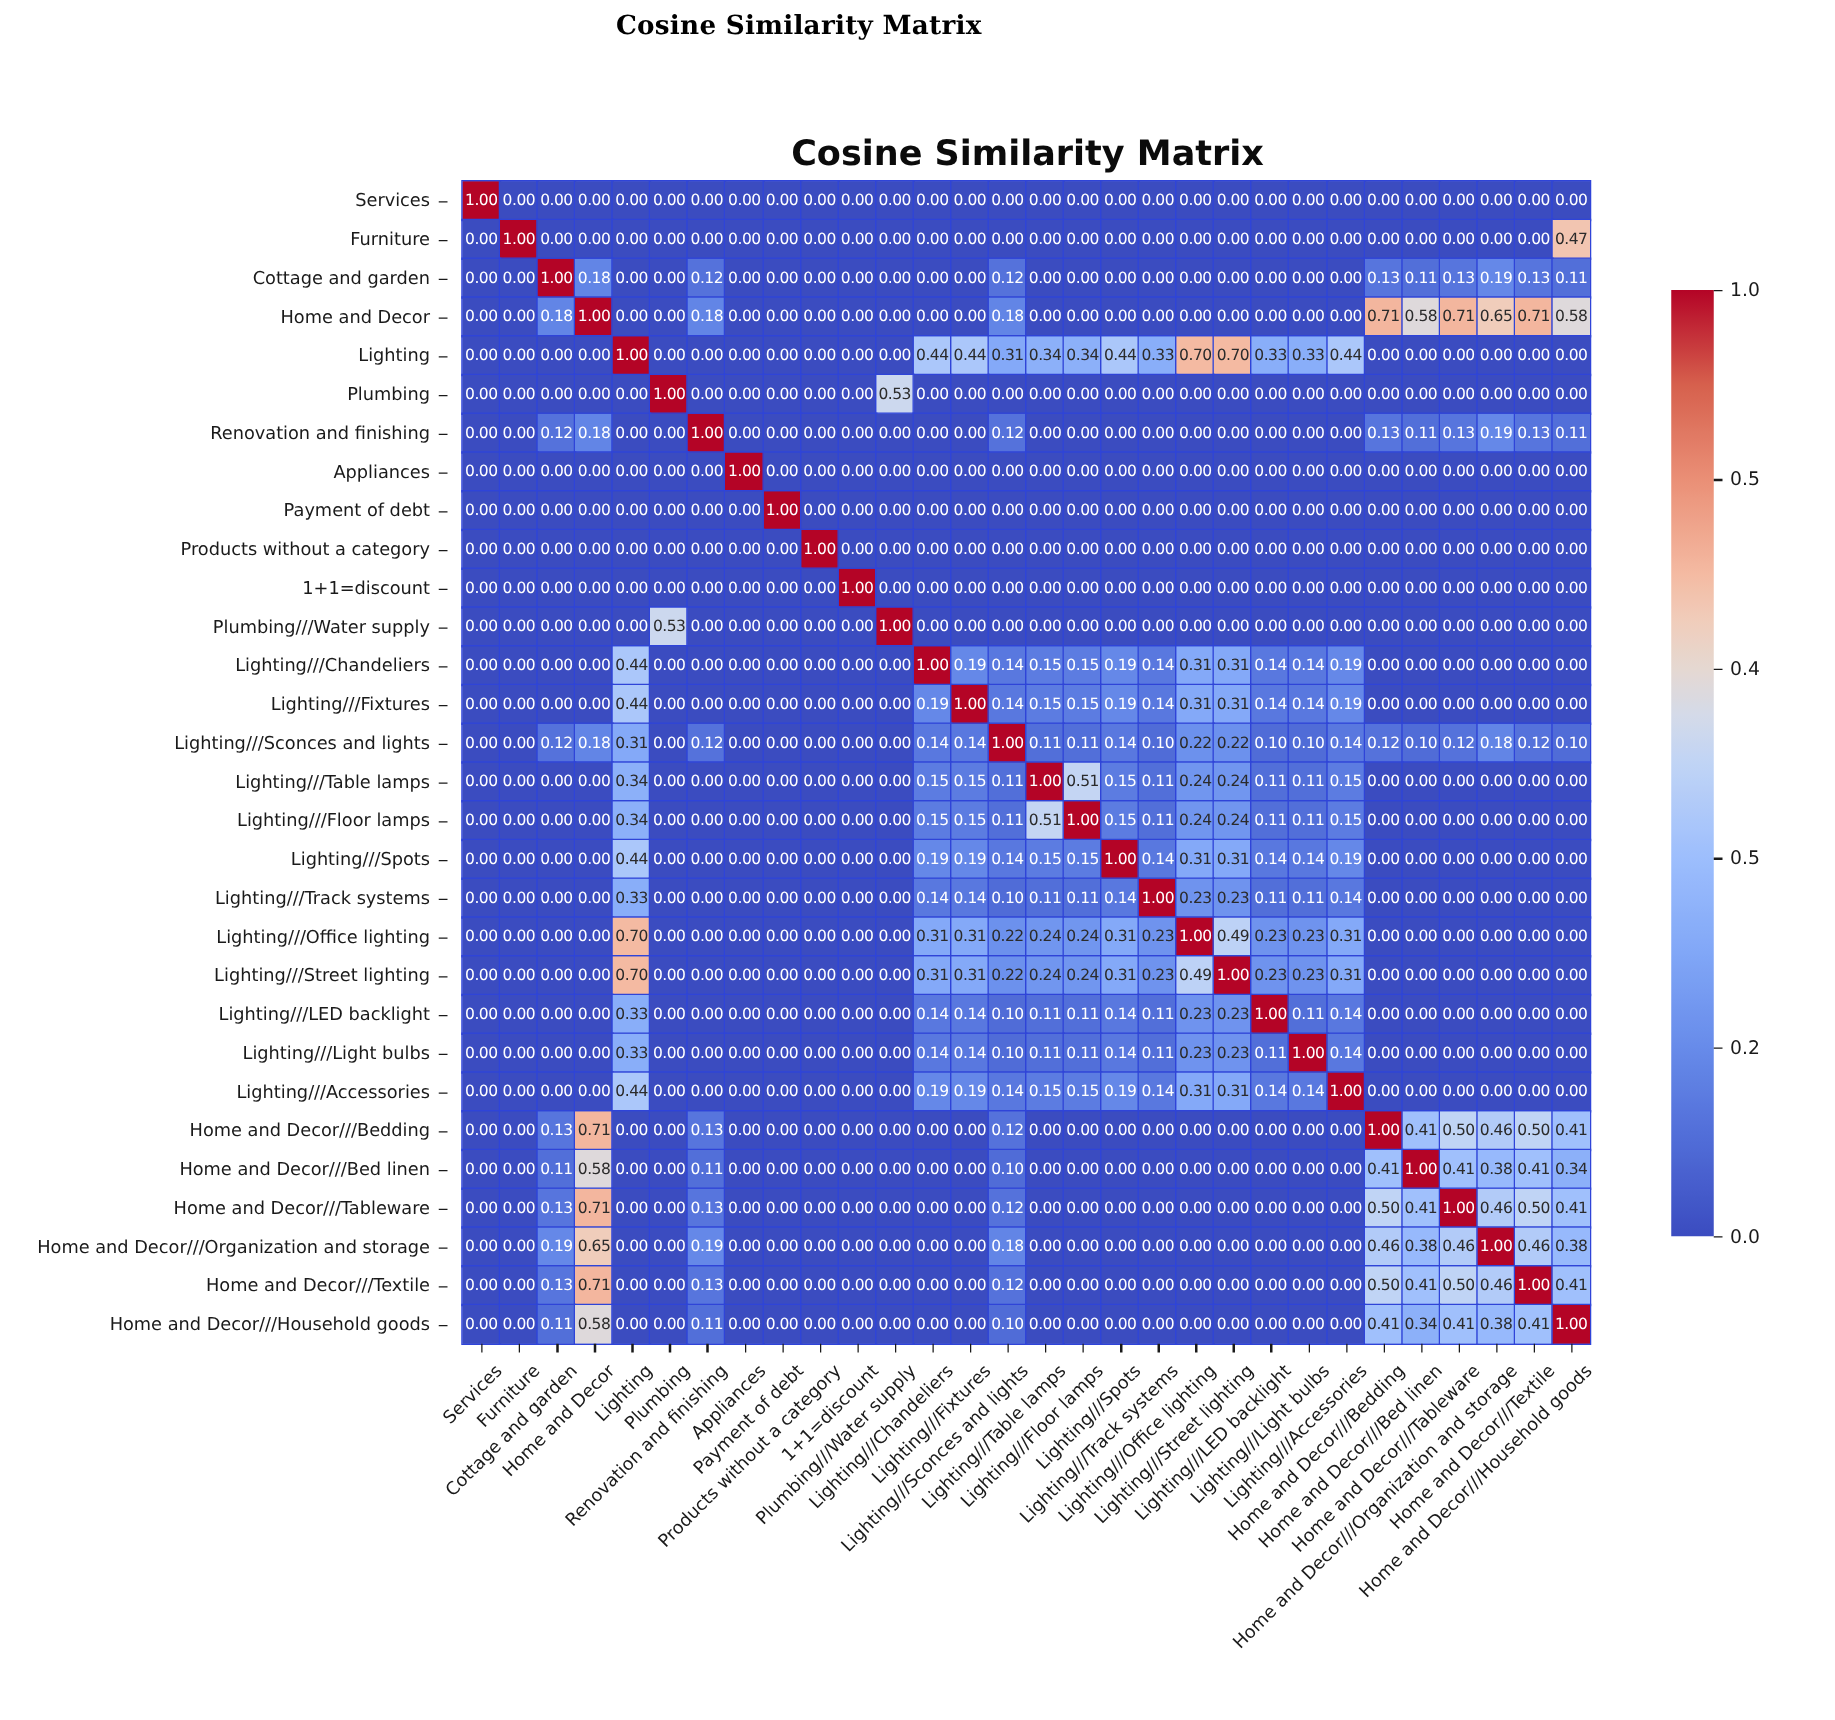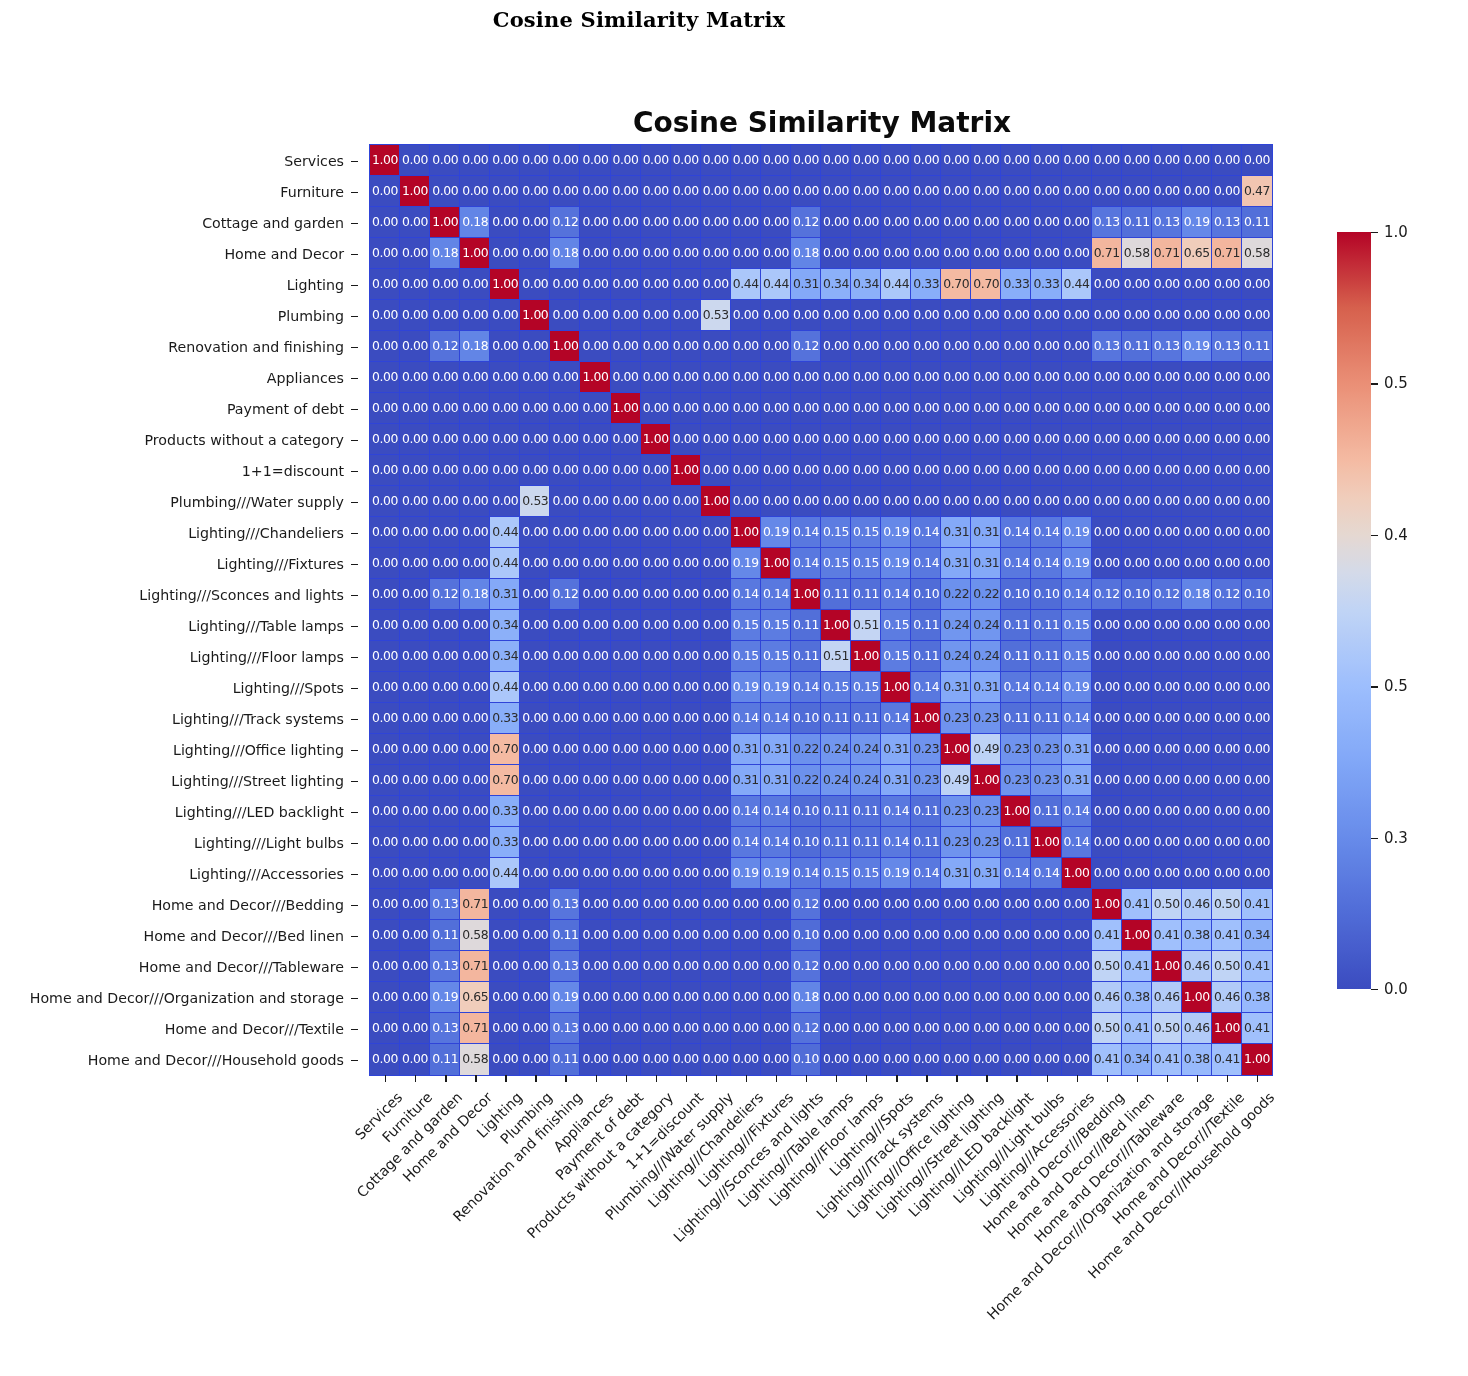--- a/index.html
+++ b/index.html
@@ -2993,21 +2993,21 @@
       <div class="xlabel" style="left: 865.9px; transform: translateX(-100%) rotate(-45deg); transform-origin: 100% 0%;">Home and Decor///Textile</div>
       <div class="xtick" style="left: 886.967px;"></div>
       <div class="xlabel" style="left: 895.967px; transform: translateX(-100%) rotate(-45deg); transform-origin: 100% 0%;">Home and Decor///Household goods</div>
     </div>
 
   <div id="colorbar">
     <div id="colorbar-gradient" style="background: linear-gradient(to top, rgb(59, 76, 192) 0%, rgb(61, 79, 194) 1%, rgb(63, 82, 197) 2%, rgb(65, 86, 199) 3%, rgb(67, 89, 201) 4%, rgb(70, 92, 204) 5%, rgb(72, 95, 206) 6%, rgb(74, 98, 208) 7%, rgb(76, 102, 210) 8%, rgb(78, 105, 213) 9%, rgb(80, 108, 215) 10%, rgb(82, 111, 217) 11%, rgb(85, 114, 219) 12%, rgb(87, 117, 221) 13%, rgb(89, 120, 223) 14%, rgb(92, 124, 225) 15%, rgb(94, 127, 226) 16%, rgb(96, 130, 228) 17%, rgb(98, 133, 230) 18%, rgb(101, 136, 232) 19%, rgb(103, 139, 234) 20%, rgb(106, 142, 235) 21%, rgb(108, 145, 237) 22%, rgb(111, 147, 238) 23%, rgb(113, 150, 239) 24%, rgb(116, 153, 241) 25%, rgb(119, 156, 242) 26%, rgb(121, 159, 243) 27%, rgb(124, 161, 244) 28%, rgb(126, 164, 246) 29%, rgb(129, 167, 247) 30%, rgb(132, 169, 248) 31%, rgb(135, 172, 248) 32%, rgb(137, 174, 249) 33%, rgb(140, 176, 249) 34%, rgb(143, 179, 250) 35%, rgb(146, 181, 251) 36%, rgb(149, 183, 251) 37%, rgb(151, 185, 252) 38%, rgb(154, 188, 252) 39%, rgb(157, 190, 253) 40%, rgb(160, 192, 252) 41%, rgb(164, 194, 251) 42%, rgb(168, 197, 251) 43%, rgb(171, 199, 250) 44%, rgb(175, 201, 249) 45%, rgb(178, 203, 248) 46%, rgb(182, 205, 247) 47%, rgb(185, 208, 247) 48%, rgb(189, 210, 246) 49%, rgb(192, 212, 245) 50%, rgb(196, 213, 243) 51%, rgb(200, 214, 240) 52%, rgb(204, 216, 238) 53%, rgb(208, 217, 235) 54%, rgb(212, 218, 233) 55%, rgb(215, 218, 228) 56%, rgb(219, 217, 223) 57%, rgb(222, 217, 219) 58%, rgb(226, 216, 214) 59%, rgb(229, 216, 209) 60%, rgb(231, 214, 205) 61%, rgb(233, 212, 200) 62%, rgb(236, 209, 196) 63%, rgb(238, 207, 191) 64%, rgb(240, 205, 187) 65%, rgb(241, 201, 182) 66%, rgb(242, 197, 177) 67%, rgb(242, 194, 172) 68%, rgb(243, 190, 167) 69%, rgb(244, 186, 162) 70%, rgb(243, 182, 158) 71%, rgb(242, 177, 153) 72%, rgb(241, 173, 149) 73%, rgb(240, 169, 144) 74%, rgb(239, 165, 140) 75%, rgb(238, 160, 136) 76%, rgb(237, 156, 131) 77%, rgb(236, 152, 127) 78%, rgb(235, 147, 122) 79%, rgb(234, 143, 118) 80%, rgb(232, 138, 114) 81%, rgb(230, 134, 110) 82%, rgb(228, 129, 106) 83%, rgb(226, 124, 102) 84%, rgb(224, 120, 98) 85%, rgb(222, 115, 93) 86%, rgb(220, 110, 89) 87%, rgb(218, 105, 85) 88%, rgb(216, 101, 81) 89%, rgb(214, 96, 77) 90%, rgb(211, 87, 73) 91%, rgb(207, 78, 69) 92%, rgb(204, 68, 65) 93%, rgb(200, 59, 61) 94%, rgb(197, 50, 58) 95%, rgb(194, 41, 54) 96%, rgb(190, 32, 50) 97%, rgb(187, 22, 46) 98%, rgb(183, 13, 42) 99%, rgb(180, 4, 38) 100%);"></div>
   <div class="cb-tick" style="top: 757px;"></div>
       <div class="cb-label" style="top: 757px;">0.0</div>
       <div class="cb-tick" style="top: 605.6px;"></div>
-      <div class="cb-label" style="top: 605.6px;">0.3</div>
+      <div class="cb-label" style="top: 605.6px;">0.2</div>
       <div class="cb-tick" style="top: 454.2px;"></div>
       <div class="cb-label" style="top: 454.2px;">0.5</div>
       <div class="cb-tick" style="top: 302.8px;"></div>
       <div class="cb-label" style="top: 302.8px;">0.4</div>
       <div class="cb-tick" style="top: 151.4px;"></div>
       <div class="cb-label" style="top: 151.4px;">0.5</div>
       <div class="cb-tick" style="top: 0px;"></div>
       <div class="cb-label" style="top: 0px;">1.0</div>
     </div>
 

